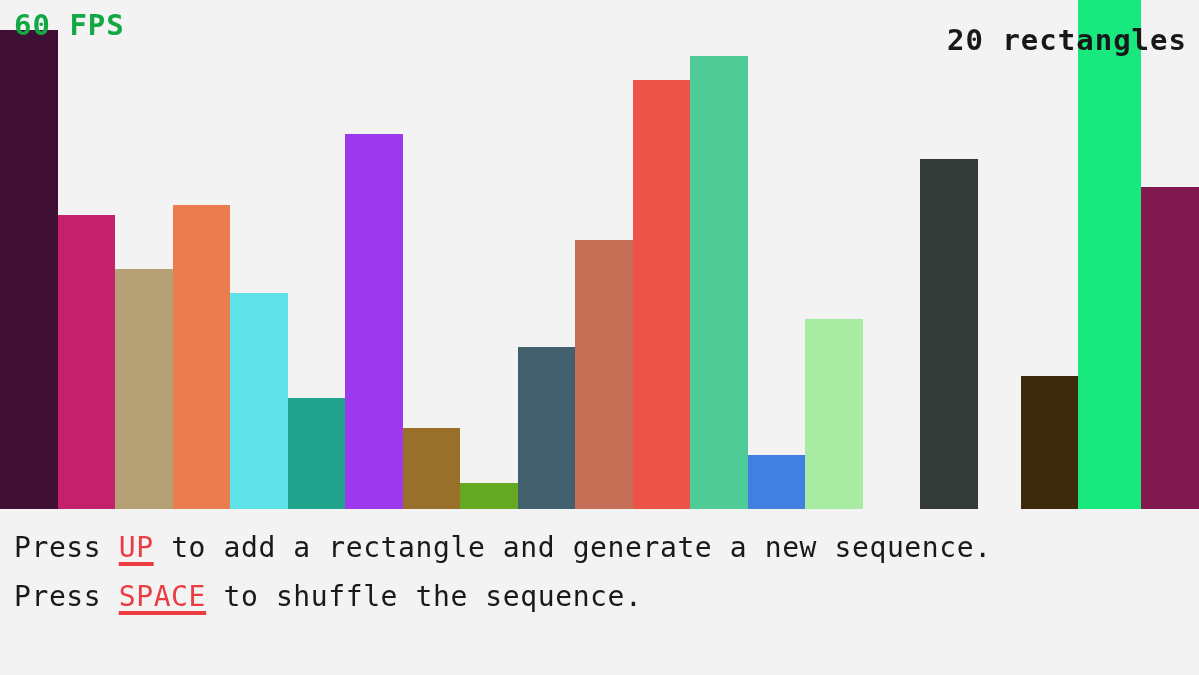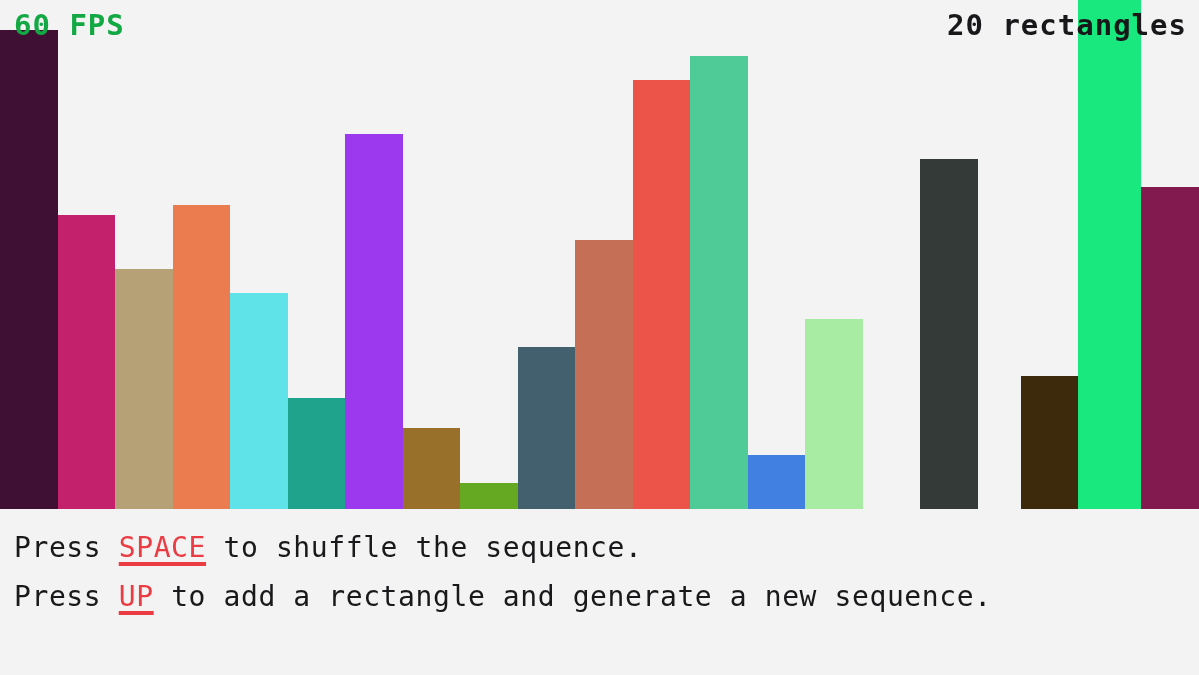--- a/index.html
+++ b/index.html
@@ -43,21 +43,21 @@
     font-weight: bold;
     letter-spacing: 1px;
     line-height: 1;
     color: #12a844;
     white-space: nowrap;
   }
 
   #rect-count {
     position: absolute;
     right: 12px;
-    top: 11px;
+    top: 26px;
     font-family: "DejaVu Sans Mono", monospace;
     font-size: 29px;
     font-weight: bold;
     letter-spacing: 1px;
     line-height: 1;
     color: #18181a;
     white-space: nowrap;
   }
 
   
@@ -110,17 +110,17 @@
       <div class="bar" style="left: 1020.5px; width: 57.5px; height: 133px; background: rgb(61, 42, 13);"></div>
       <div class="bar" style="left: 1078px; width: 63px; height: 509px; background: rgb(24, 232, 125);"></div>
       <div class="bar" style="left: 1141px; width: 58px; height: 322px; background: rgb(130, 25, 79);"></div>
     </div>
 
   <div id="fps-counter">60 FPS</div>
 
   <div id="rect-count">20 rectangles</div>
 
   <div id="instructions">
+      <div class="instr-line"><span>Press </span><span class="key">UP</span><span> to add a rectangle and generate a new sequence.</span></div>
       <div class="instr-line"><span>Press </span><span class="key">SPACE</span><span> to shuffle the sequence.</span></div>
-      <div class="instr-line"><span>Press </span><span class="key">UP</span><span> to add a rectangle and generate a new sequence.</span></div>
     </div>
 
 </div>
 
 </body></html>

